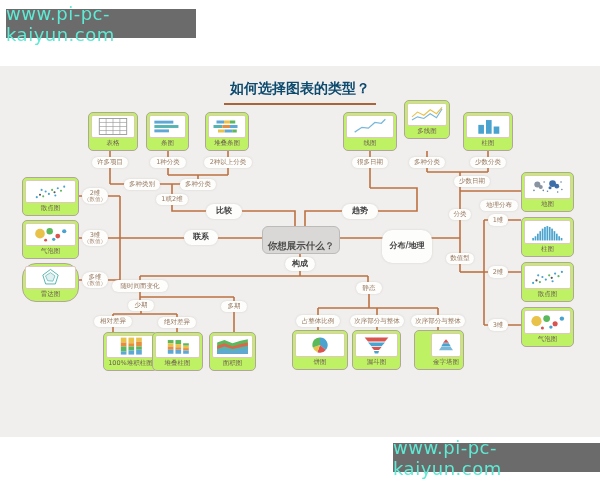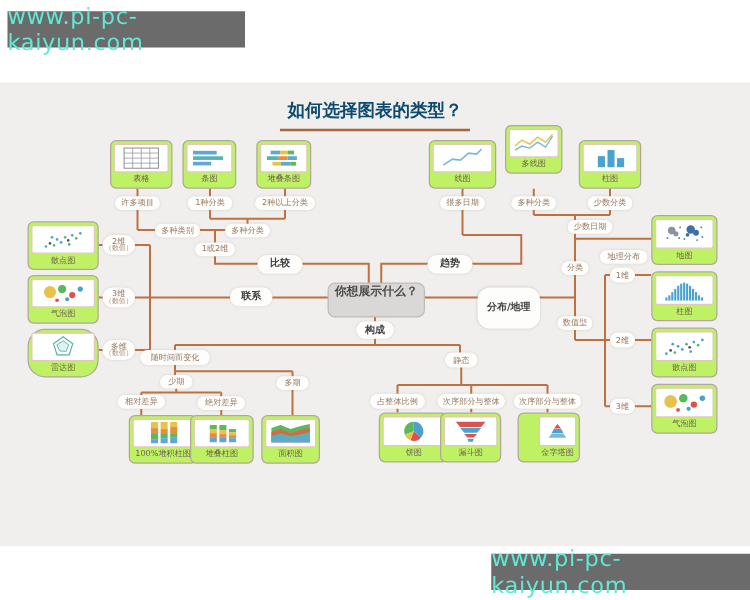--- a/index.html
+++ b/index.html
@@ -43,21 +43,21 @@
   .pill{
     position:absolute;z-index:2;background:#fdfdfc;border-radius:9px;
     display:flex;flex-direction:column;align-items:center;justify-content:center;
     font-size:6.5px;color:#96785f;text-align:center;line-height:1.05;
     box-shadow:0 0 2px rgba(160,140,120,.35);white-space:nowrap;box-sizing:border-box;
   }
   .pill .sub{font-size:5.5px;color:#a98f78;}
   .pill.bold{font-size:8px;font-weight:bold;color:#3f3f3f;border-radius:10px;}
   #center-node{
     position:absolute;z-index:3;background:#d9d8d6;border:1px solid #bcbbb8;
-    border-radius:6px;display:flex;align-items:flex-start;justify-content:center;
+    border-radius:6px;display:flex;align-items:flex-end;justify-content:center;
     font-size:9.5px;font-weight:bold;color:#4a4a4a;
   }
 </style>
 </head>
 <body>
 
 <div id="wm-top" class="watermark">
   <span>www.pi-pc-kaiyun.com</span>
 </div>
 
@@ -349,21 +349,21 @@
       <div class="panel">
         <svg viewBox="0 0 48 26" preserveAspectRatio="xMidYMid meet">
           <polygon points="5,22 5,8 14,5 24,9 34,6 43,4 43,22" fill="#5cb85c"></polygon>
    <polygon points="5,22 5,12 14,9 24,13 34,10 43,8 43,22" fill="#d9684a"></polygon>
    <polygon points="5,22 5,16 14,13 24,16 34,14 43,12 43,22" fill="#56b4b0"></polygon>
    <polygon points="5,22 5,19 14,17 24,19 34,17 43,16 43,22" fill="#5fa8d5"></polygon>
         </svg>
       </div>
       <div class="nlabel">面积图</div>
     </div>
-    <div class="node" style="left: 292px; top: 330px; width: 56px; height: 40px; margin-left: 11px;">
+    <div class="node" style="left: 292px; top: 330px; width: 56px; height: 40px;">
       <div class="panel">
         <svg viewBox="0 0 48 26" preserveAspectRatio="xMidYMid meet">
           <path d="M24,13 L24,4 A9,9 0 0 1 30.9,18.8 Z" fill="#4aa3cf"></path>
    <path d="M24,13 L30.9,18.8 A9,9 0 0 1 20.9,21.5 Z" fill="#d9534f"></path>
    <path d="M24,13 L20.9,21.5 A9,9 0 0 1 15.5,16.1 Z" fill="#e9c24a"></path>
    <path d="M24,13 L15.5,16.1 A9,9 0 0 1 24,4 Z" fill="#5cb85c"></path>
         </svg>
       </div>
       <div class="nlabel">饼图</div>
     </div>

